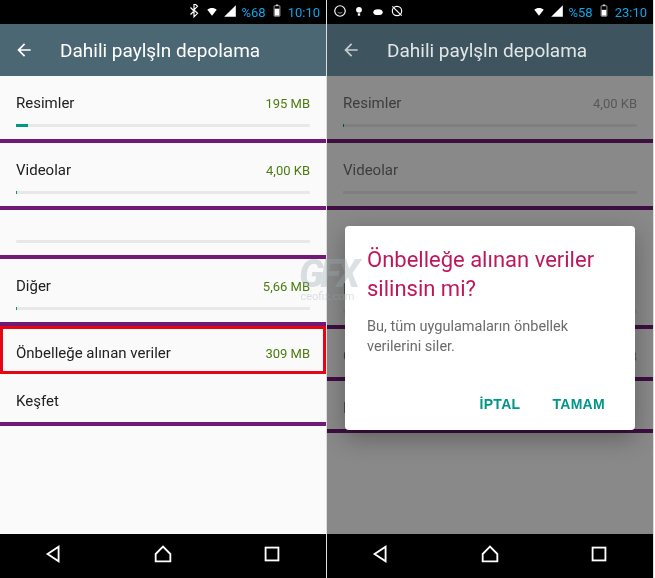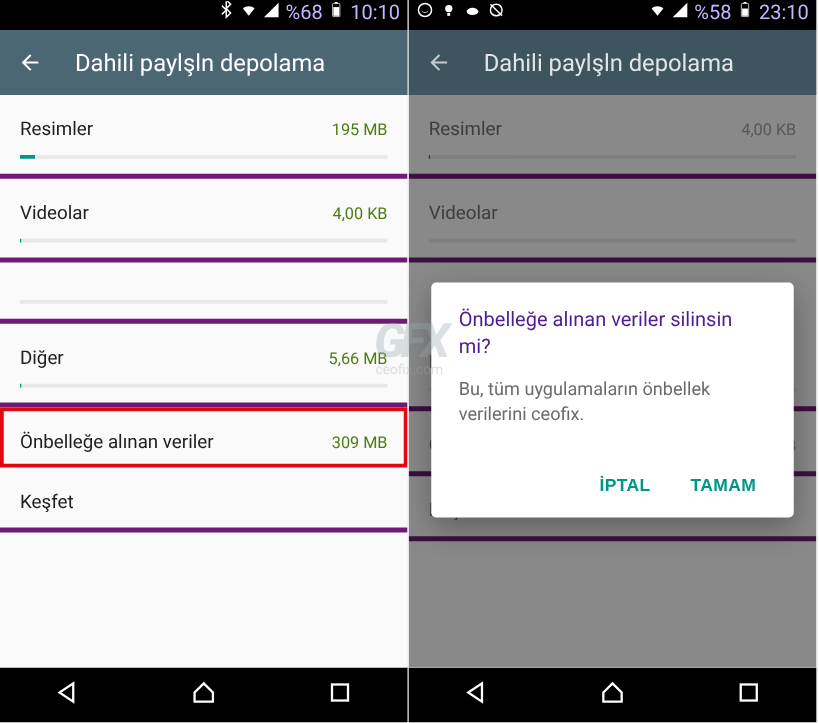--- a/index.html
+++ b/index.html
@@ -1,40 +1,40 @@
 <!DOCTYPE html>
 <html><head>
 <meta charset="utf-8">
 <style>
   * { box-sizing: border-box; margin: 0; padding: 0; }
   html, body { width: 655px; height: 578px; font-family: Roboto, Arial, sans-serif; background: #fff; overflow: hidden; }
   .wrap { display: flex; width: 655px; height: 578px; position: relative; }
   .phone { width: 327px; height: 578px; position: relative; background: #fafafa; display: flex; flex-direction: column; border-right: 1px solid #ddd; }
   .phone:last-child { border-right: none; }
-  .status { height: 24px; background: #000; color: #c4b5fd; display: flex; justify-content: flex-end; padding: 0 6px; font-size: 16px; gap: 4px; }
+  .status { height: 24px; background: #000; color: #0ea5e9; display: flex; align-items: center; justify-content: flex-end; padding: 0 6px; font-size: 13px; gap: 4px; }
   .status .left-icons { position: absolute; left: 6px; display: flex; gap: 5px; }
   .status svg { width: 14px; height: 14px; fill: #fff; }
   .appbar { height: 52px; background: #4b6773; color: #ffffff; display: flex; align-items: center; padding: 0 14px; font-size: 19px; }
   .appbar .back { width: 20px; height: 20px; margin-right: 26px; display: inline-flex; }
   .appbar svg { fill: #fff; width: 20px; height: 20px; }
   .content { flex: 1; background: #fafafa; overflow: hidden; position: relative; }
   .item { border-bottom: 4px solid #701a75; padding: 18px 16px 12px 16px; display: flex; flex-direction: column; }
   .item .row { display: flex; justify-content: space-between; align-items: baseline; }
   .item .label { font-size: 15px; color: #212121; }
   .item .value { font-size: 13px; color: #4d7c0f; }
   .bar { height: 3px; background: #e8e8e8; margin-top: 12px; position: relative; border-radius: 1px; }
   .bar .fill { height: 100%; background: #009688; }
   .highlight { border: 3px solid #e30613; padding: 15px 13px 9px 13px; }
   .navbar { height: 44px; background: #000; display: flex; align-items: center; justify-content: space-around; }
   .navbar svg { width: 22px; height: 22px; stroke: #fff; fill: none; stroke-width: 2; }
   .dim { position: absolute; inset: 0; background: rgba(0,0,0,0.45); }
   .phone.dimmed .item .label { color: #707070; }
   .phone.dimmed .item .value { color: #a0a0a0; }
   .dialog { position: absolute; left: 18px; right: 18px; top: 150px; background: #fff; border-radius: 4px; padding: 20px 22px 10px 22px; box-shadow: 0 8px 24px rgba(0,0,0,0.3); }
-  .dialog .title { font-size: 16px; color: #4c1d95; margin-bottom: 14px; line-height: 1.3; }
+  .dialog .title { font-size: 22px; color: #be185d; margin-bottom: 14px; line-height: 1.3; }
   .dialog .msg { font-size: 14.5px; color: #6b6b6b; line-height: 1.4; margin-bottom: 20px; }
   .dialog .actions { display: flex; justify-content: flex-end; gap: 24px; padding-right: 4px; margin-top: 30px; }
   .dialog .btn { font-size: 14px; font-weight: 600; color: #009688; background: none; border: none; cursor: pointer; padding: 8px 4px; letter-spacing: 0.3px; }
   .watermark { position: absolute; left: 50%; top: 48%; transform: translate(-50%,-50%); pointer-events: none; text-align: center; opacity: 0.35; }
   .watermark .gfx { font-size: 38px; font-weight: 800; color: #9aa9b1; letter-spacing: -4px; font-style: italic; }
   .watermark .sub { font-size: 11px; color: #9aa9b1; margin-top: -6px; }
 </style>
 </head>
 <body>
 
@@ -203,21 +203,21 @@
       </div>
       <div class="item">
         <div class="row">
             <span class="label">Keşfet</span>
             <span class="value"></span>
           </div>
       </div>
       <div class="dim"></div>
       <div class="dialog">
         <div class="title">Önbelleğe alınan veriler silinsin mi?</div>
-        <div class="msg">Bu, tüm uygulamaların önbellek verilerini ceofix.</div>
+        <div class="msg">Bu, tüm uygulamaların önbellek verilerini siler.</div>
         <div class="actions">
           <button class="btn">İPTAL</button>
           <button class="btn">TAMAM</button>
         </div>
       </div>
     </div>
     <div class="navbar">
       <span><svg viewBox="0 0 24 24">
             <path d="M17 4v16L5 12z"></path>
           </svg></span>

